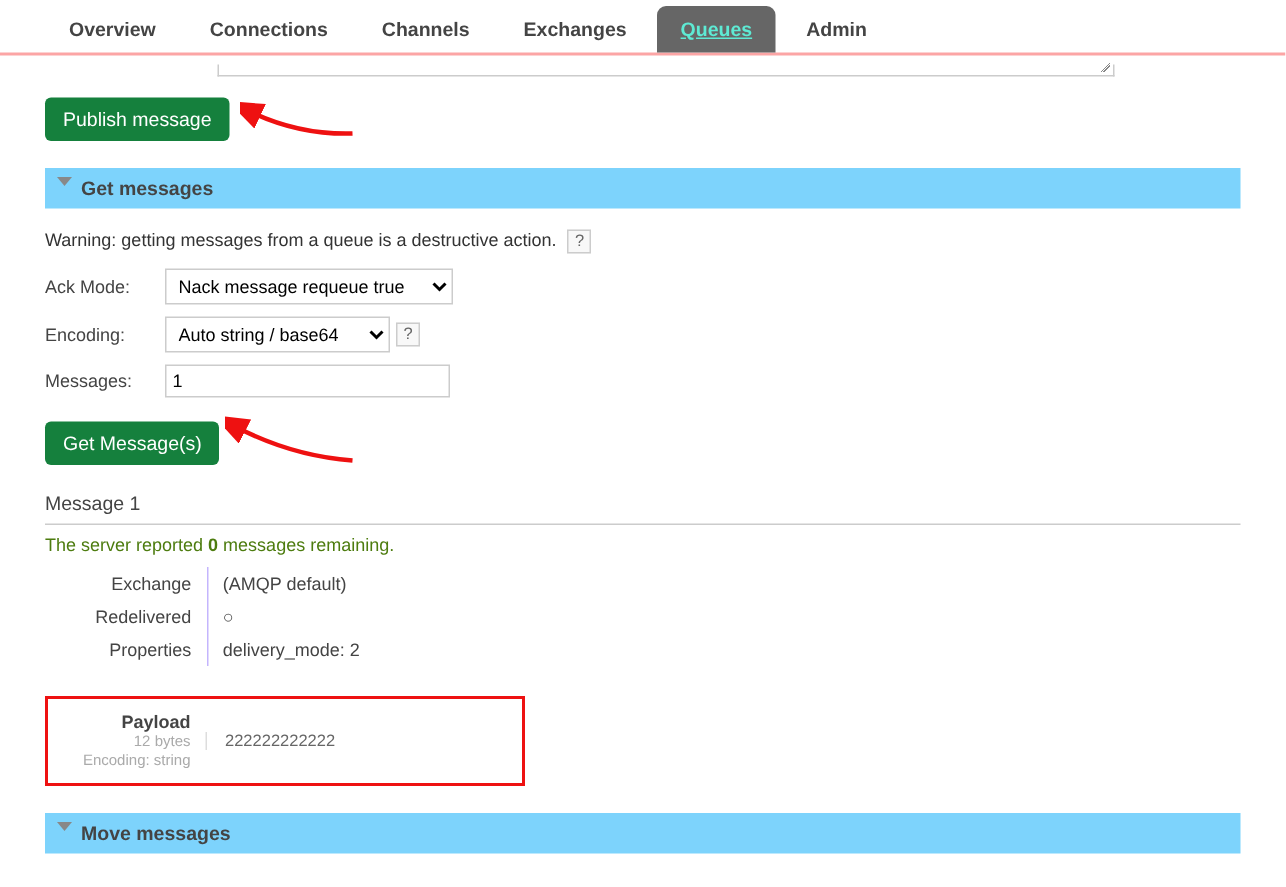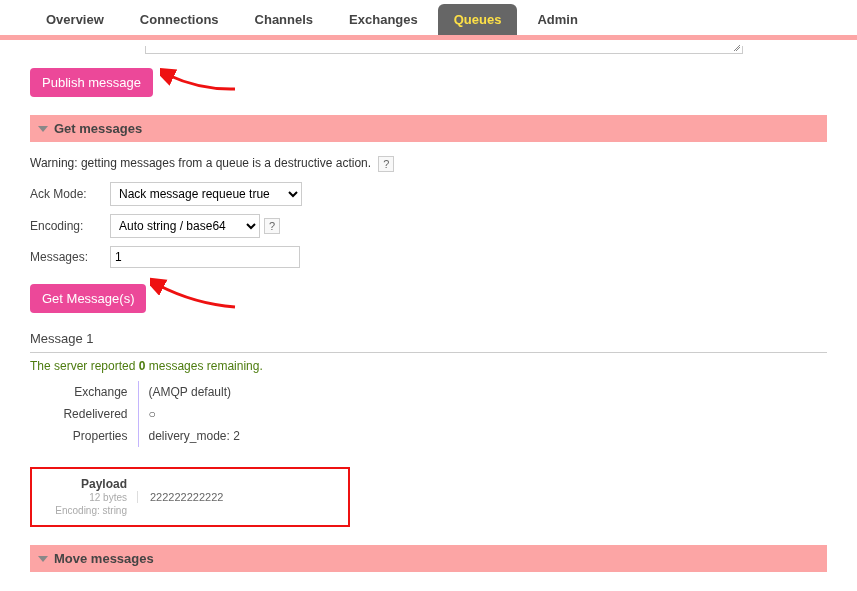--- a/index.html
+++ b/index.html
@@ -10,34 +10,35 @@
     font-size: 12px;
     color: #444;
     background: #fff;
     width: 857px;
     position: relative;
   }
   .tabs {
     display: flex;
     align-items: flex-end;
     padding: 4px 0 0 30px;
-    border-bottom: 5px solid #fca5a5;
+    border-bottom: 2px solid #fca5a5;
   }
   .tabs .tab {
     padding: 8px 16px;
     margin-right: 4px;
     font-size: 13px;
     font-weight: bold;
     color: #444;
     cursor: pointer;
     border-radius: 6px 6px 0 0;
   }
   .tabs .tab.active {
     background: #666;
-    color: #fde047;
+    color: #5eead4;
+    text-decoration: underline;
   }
   .textarea-frag {
     margin: 6px 0 6px 145px;
     width: 598px;
     height: 8px;
     border: 1px solid #ccc;
     border-top: none;
     position: relative;
   }
   .textarea-frag::after {
@@ -46,37 +47,37 @@
     right: 2px;
     bottom: 2px;
     width: 6px;
     height: 6px;
     background:
       linear-gradient(135deg, transparent 45%, #888 45%, #888 55%, transparent 55%),
       linear-gradient(135deg, transparent 60%, #888 60%, #888 70%, transparent 70%);
   }
   .content { padding: 0 30px 20px 30px; }
   .btn {
-    background: #ec4899;
+    background: #15803d;
     color: #fff;
     border: none;
     border-radius: 4px;
     padding: 7px 12px;
     font-size: 13px;
     cursor: pointer;
     margin-top: 8px;
   }
   .section-head {
-    background: #fca5a5;
+    background: #7dd3fc;
     padding: 6px 8px;
     font-weight: bold;
     font-size: 13px;
     margin-top: 18px;
     display: flex;
-    align-items: center;
+    align-items: flex-start;
     cursor: pointer;
   }
   .tri {
     width: 0; height: 0;
     border-left: 5px solid transparent;
     border-right: 5px solid transparent;
     border-top: 6px solid #888;
     margin-right: 6px;
   }
   .warning {

